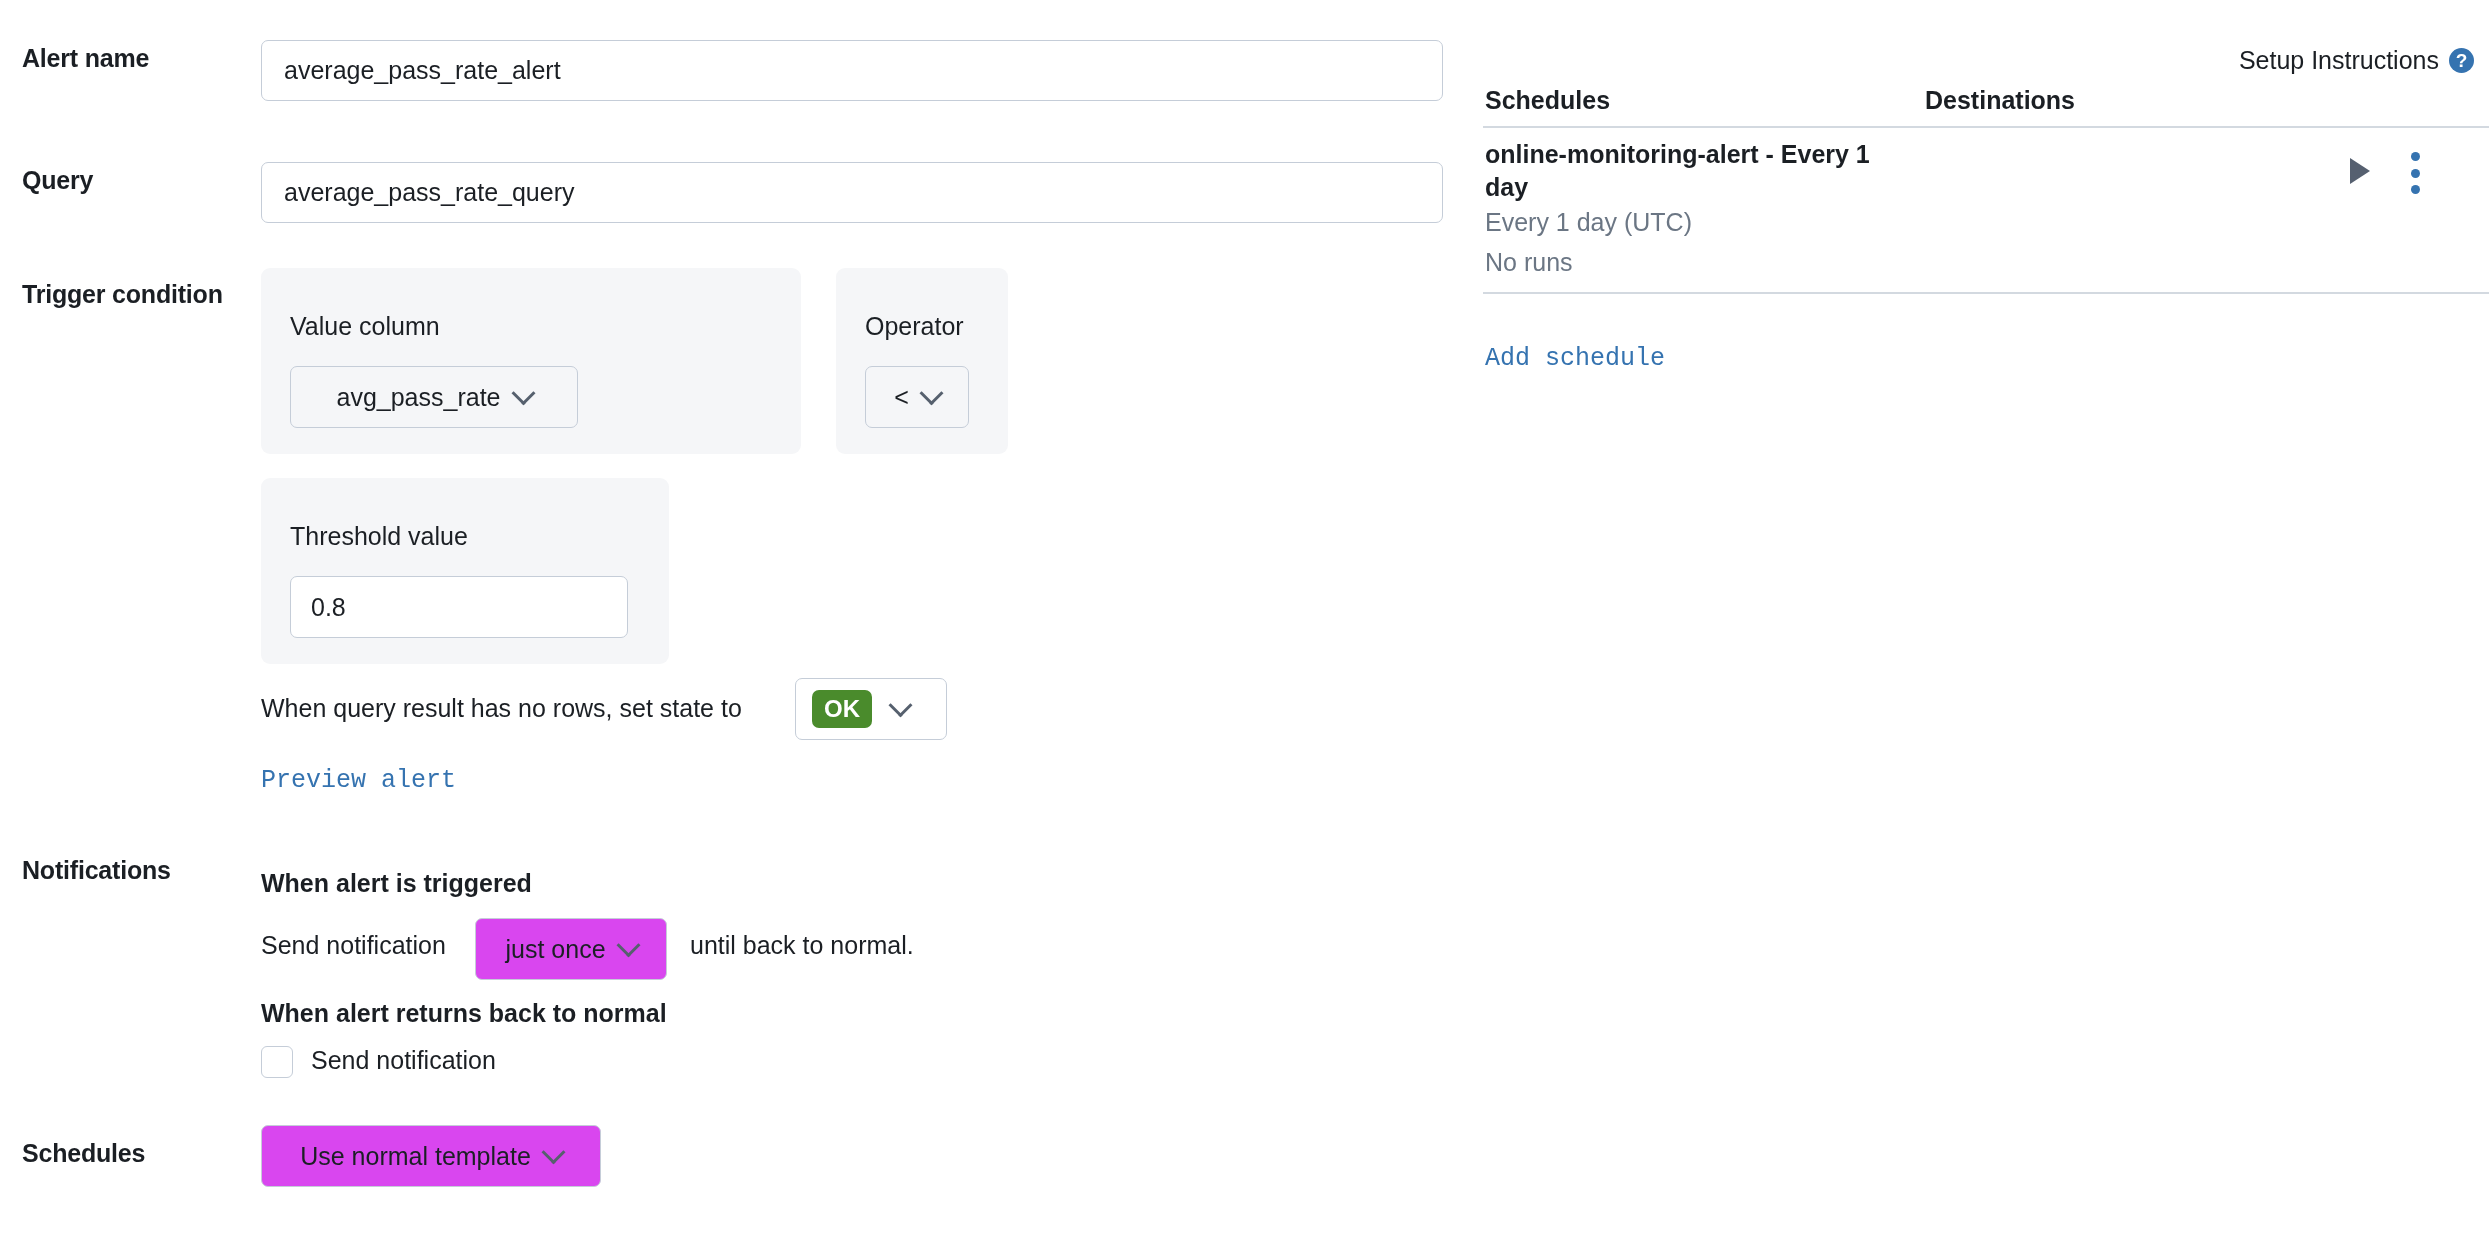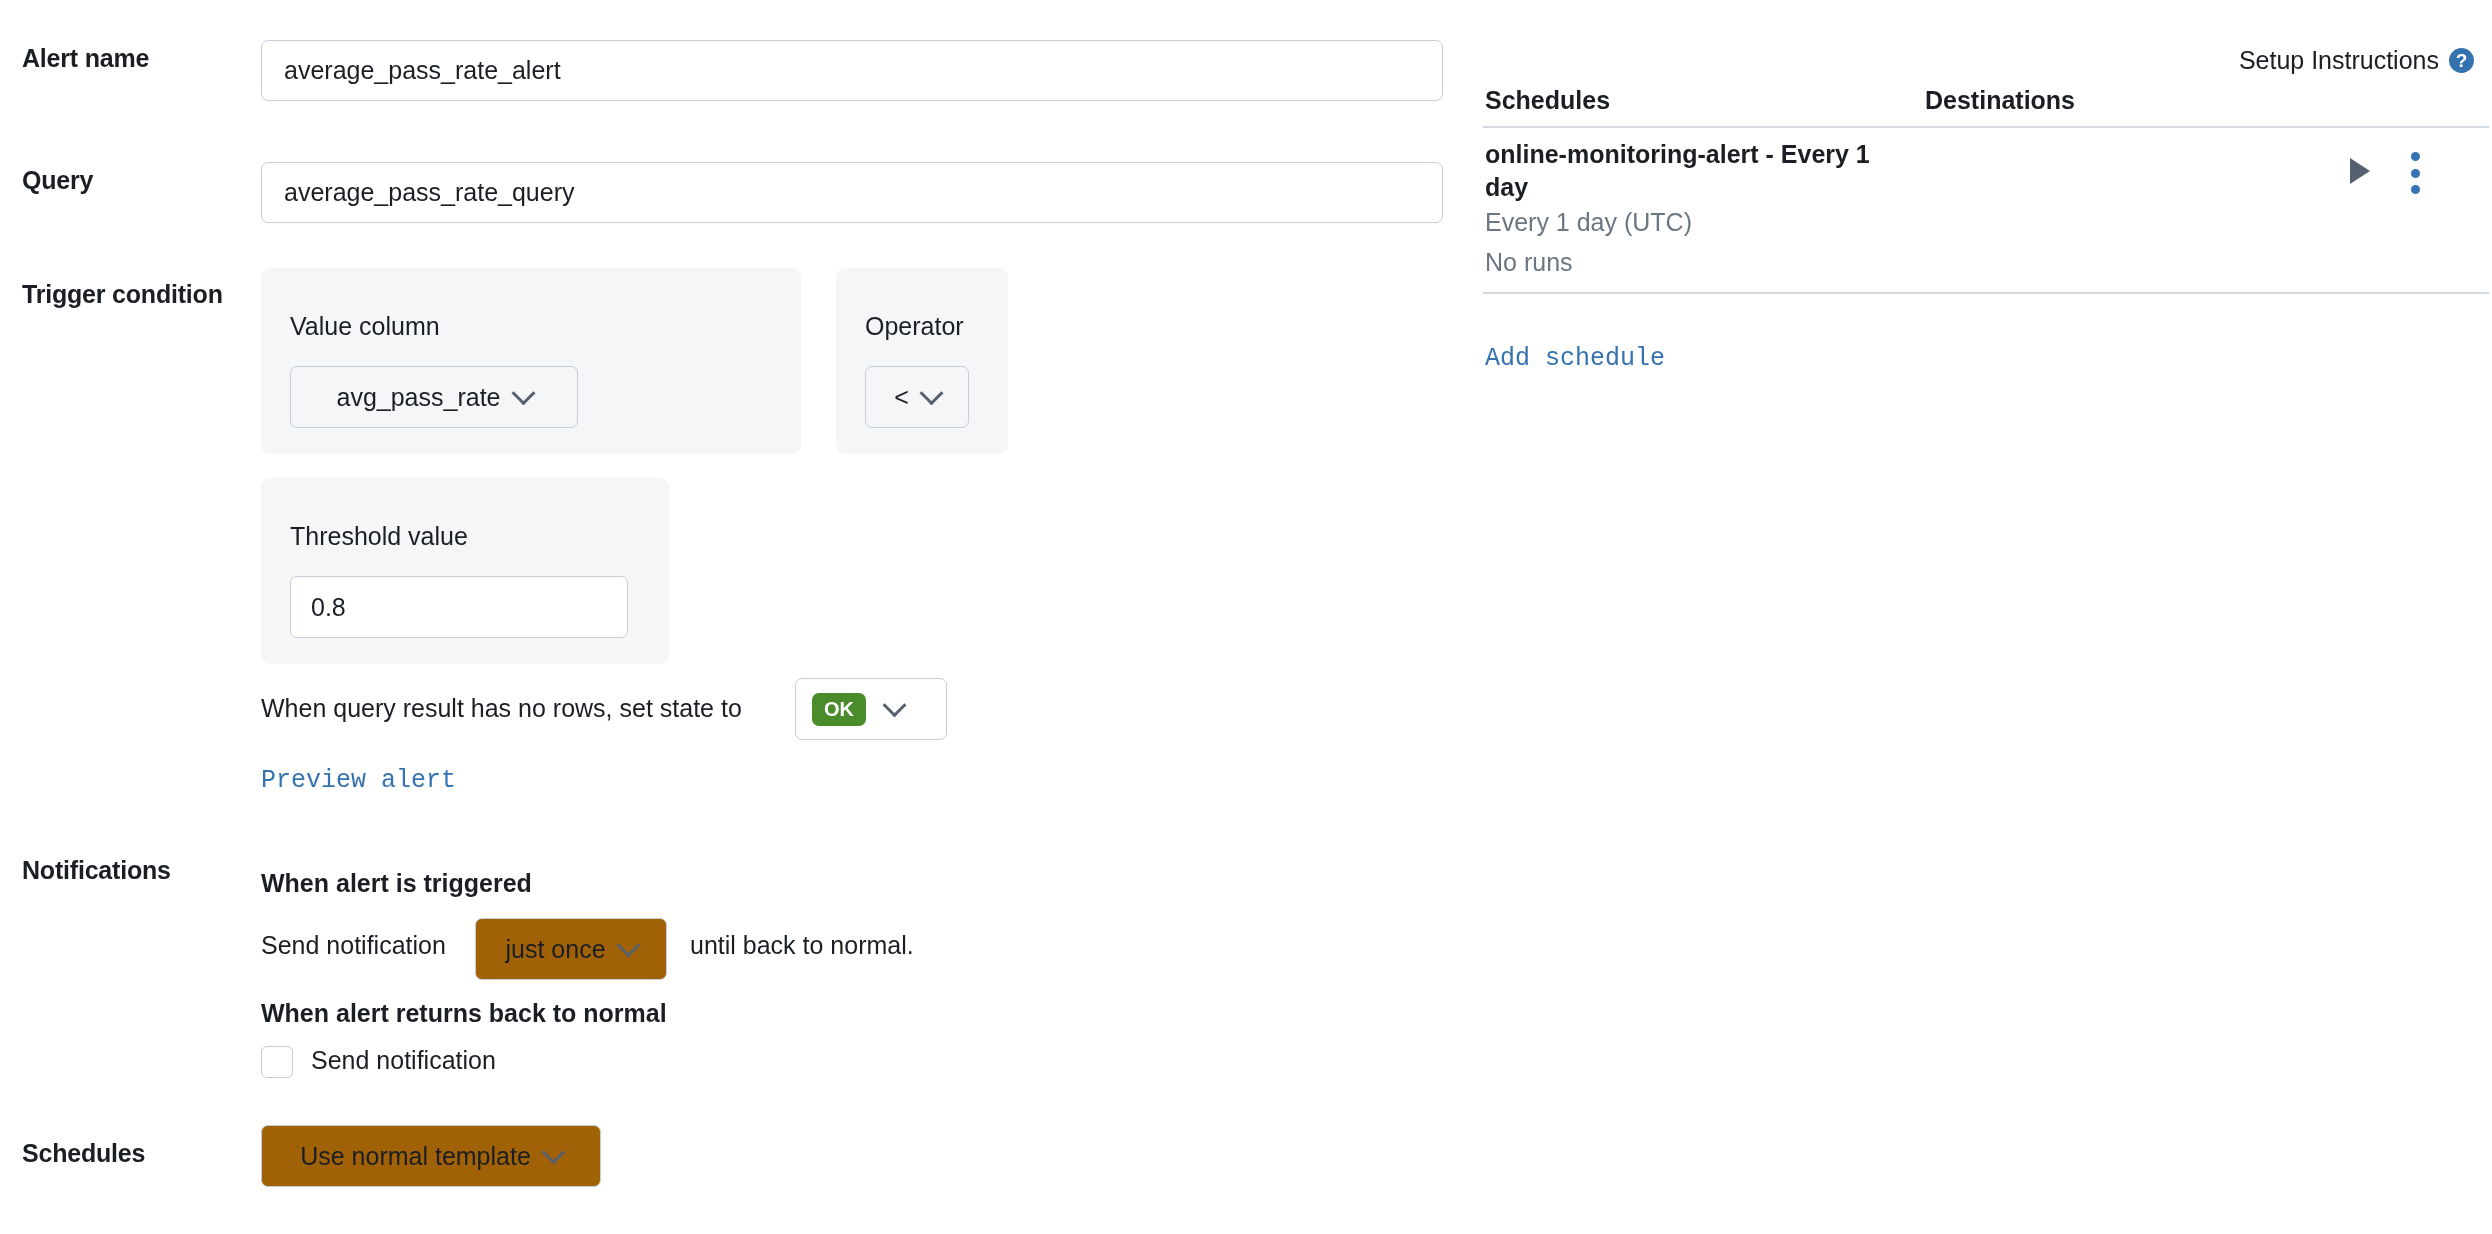--- a/index.html
+++ b/index.html
@@ -74,21 +74,21 @@
     display: flex;
     align-items: center;
     justify-content: center;
     gap: 14px;
     padding: 0 18px;
     font-size: 25px;
     color: #1b1f24;
     white-space: nowrap;
     cursor: pointer;
   }
-  .select.white { background: #a16207; }
+  .select.white { background: #d946ef; }
 
   .chev {
     display: inline-block;
     width: 17px;
     height: 17px;
     border-right: 3px solid #56606e;
     border-bottom: 3px solid #56606e;
     transform: rotate(45deg) translate(-3px,-3px);
     flex: none;
   }
@@ -139,21 +139,21 @@
     border-radius: 7px;
     display: flex;
     align-items: center;
     gap: 20px;
     padding: 0 18px 0 16px;
     cursor: pointer;
   }
   .badge {
     background: #4a8b2c;
     color: #ffffff;
-    font-size: 20px;
+    font-size: 24px;
     font-weight: bold;
     border-radius: 7px;
     padding: 5px 12px;
     line-height: 1.15;
   }
 
   .checkbox {
     position: absolute;
     width: 32px;
     height: 32px;

